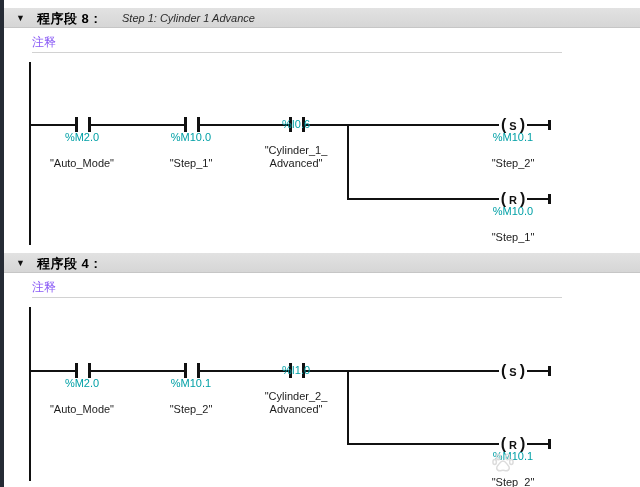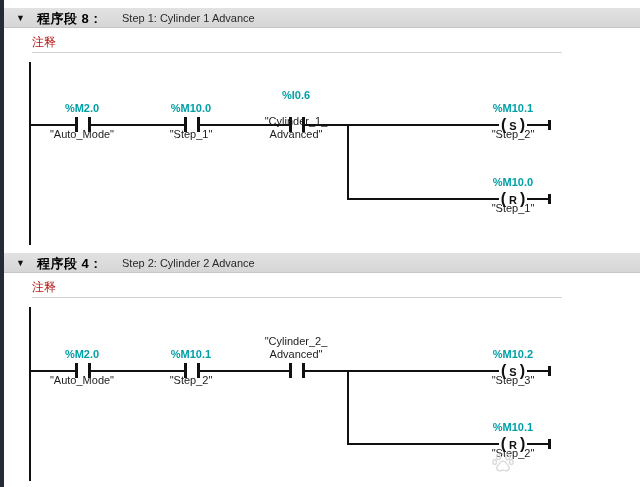--- a/index.html
+++ b/index.html
@@ -25,43 +25,43 @@
     position:absolute; left:12px; top:3px;
     font-size:9px; color:#111; line-height:14px;
   }
   .title-zh {
     position:absolute; left:33px; top:2px;
     font-size:13px; font-weight:bold; color:#000; letter-spacing:0.5px;
     white-space:nowrap;
   }
   .title-en {
     position:absolute; left:118px; top:4px;
-    font-size:11px; color:#2a2a2a; white-space:nowrap;
+    font-size:11px; color:#2a2a2a; white-space:nowrap;font-style:italic;
   }
   .net-comment {
     position:absolute; left:32px; top:26px;
-    font-size:12px; color:#b91c1c; white-space:nowrap;
+    font-size:12px; color:#8b5cf6; white-space:nowrap;
   }
   .sep {
     position:absolute; left:32px; width:530px; top:44px; height:1px;
     background:#d2d2d2;
   }
   
   .wire { position:absolute; background:#111; }
   .power-rail { left:29px; width:2px; }
   .hline { height:2px; }
   .vline { width:2px; }
   .cbar { position:absolute; width:3px; height:15px; top:109px; background:#111; }
   .tick { position:absolute; width:3px; height:10px; background:#111; }
   
   .lbl {
     position:absolute; width:124px; text-align:center;
     font-size:11px; line-height:13px; white-space:pre-line;
   }
-  .addr { font-weight:bold; color:#00a0a6; }
+  .addr { font-weight:normal; color:#00a0a6;margin-top:29px; }
   .nm { color:#1c1c1c; }
   
   .coil {
     position:absolute; width:36px; height:20px;
     display:flex; align-items:center; justify-content:center;
     color:#111;
   }
   .coil .paren { font-size:16px; font-weight:bold; line-height:18px; }
   .coil .letter { font-size:11px; font-weight:bold; padding:0 3px; margin-top:1px; }
   
@@ -138,21 +138,20 @@
     <span class="paren">(</span>
     <span class="letter">R</span>
     <span class="paren">)</span>
   </div>
 </section>
 
 <section class="network" style="top:253px; height:234px;">
   <div class="net-header">
     <span class="tri">▼</span>
     <span class="title-zh">程序段 4 :</span>
-    <span class="title-en">Step 2: Cylinder 2 Advance</span>
   </div>
   <div class="net-comment">注释</div>
   <div class="sep"></div>
 
   <div class="wire power-rail" style="top:54px; height:174px;"></div>
   <div class="wire hline" style="left:29px; width:47px; top:117px;"></div>
   <div class="cbar" style="left:75px; top:110px;"></div>
   <div class="cbar" style="left:88px; top:110px;"></div>
   <div class="wire hline" style="left:91px; width:93px; top:117px;"></div>
   <div class="cbar" style="left:184px; top:110px;"></div>
@@ -170,28 +169,25 @@
 
   <div class="lbl" style="left:20px; top:82px;">
     <div class="addr">%M2.0</div>
     <div class="nm">"Auto_Mode"</div>
   </div>
   <div class="lbl" style="left:129px; top:82px;">
     <div class="addr">%M10.1</div>
     <div class="nm">"Step_2"</div>
   </div>
   <div class="lbl" style="left:234px; top:69px;">
+    <div class="addr">%I1.0</div>
     <div class="nm">"Cylinder_2_
 Advanced"</div>
   </div>
 
-  <div class="lbl" style="left:451px; top:82px;">
-    <div class="addr">%M10.2</div>
-    <div class="nm">"Step_3"</div>
-  </div>
   <div class="coil" style="left:495px; top:108px;">
     <span class="paren">(</span>
     <span class="letter">S</span>
     <span class="paren">)</span>
   </div>
 
   <div class="lbl" style="left:451px; top:155px;">
     <div class="addr">%M10.1</div>
     <div class="nm">"Step_2"</div>
   </div>

